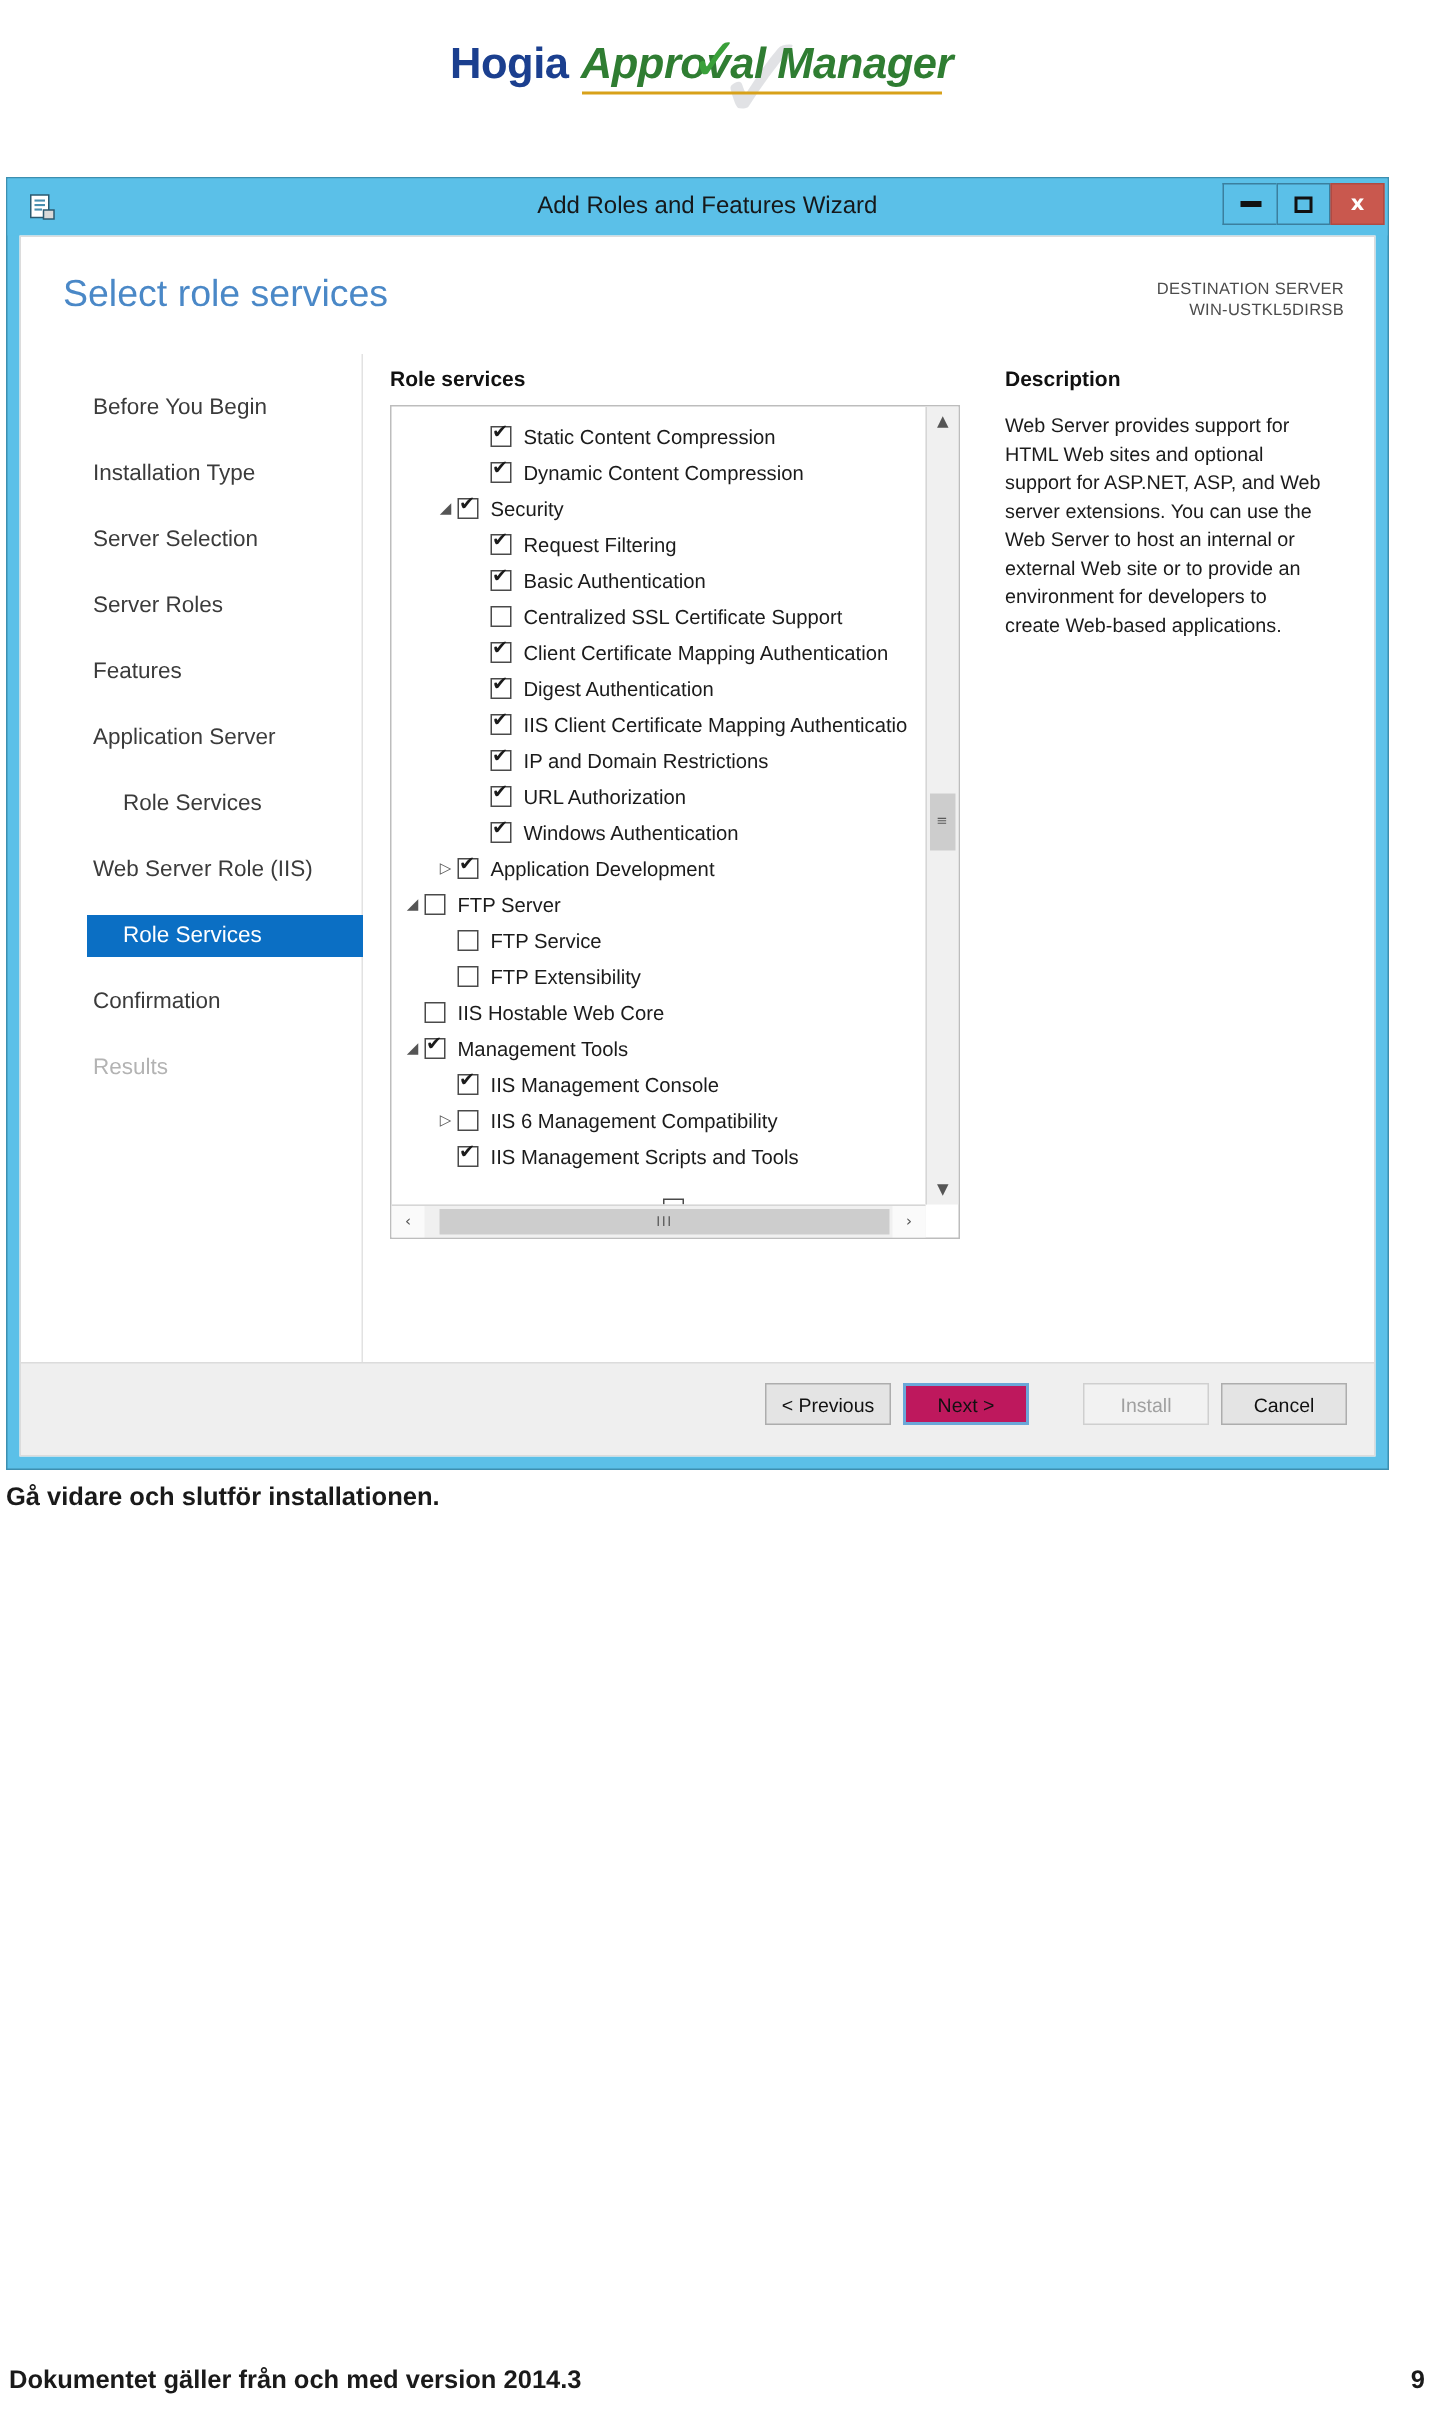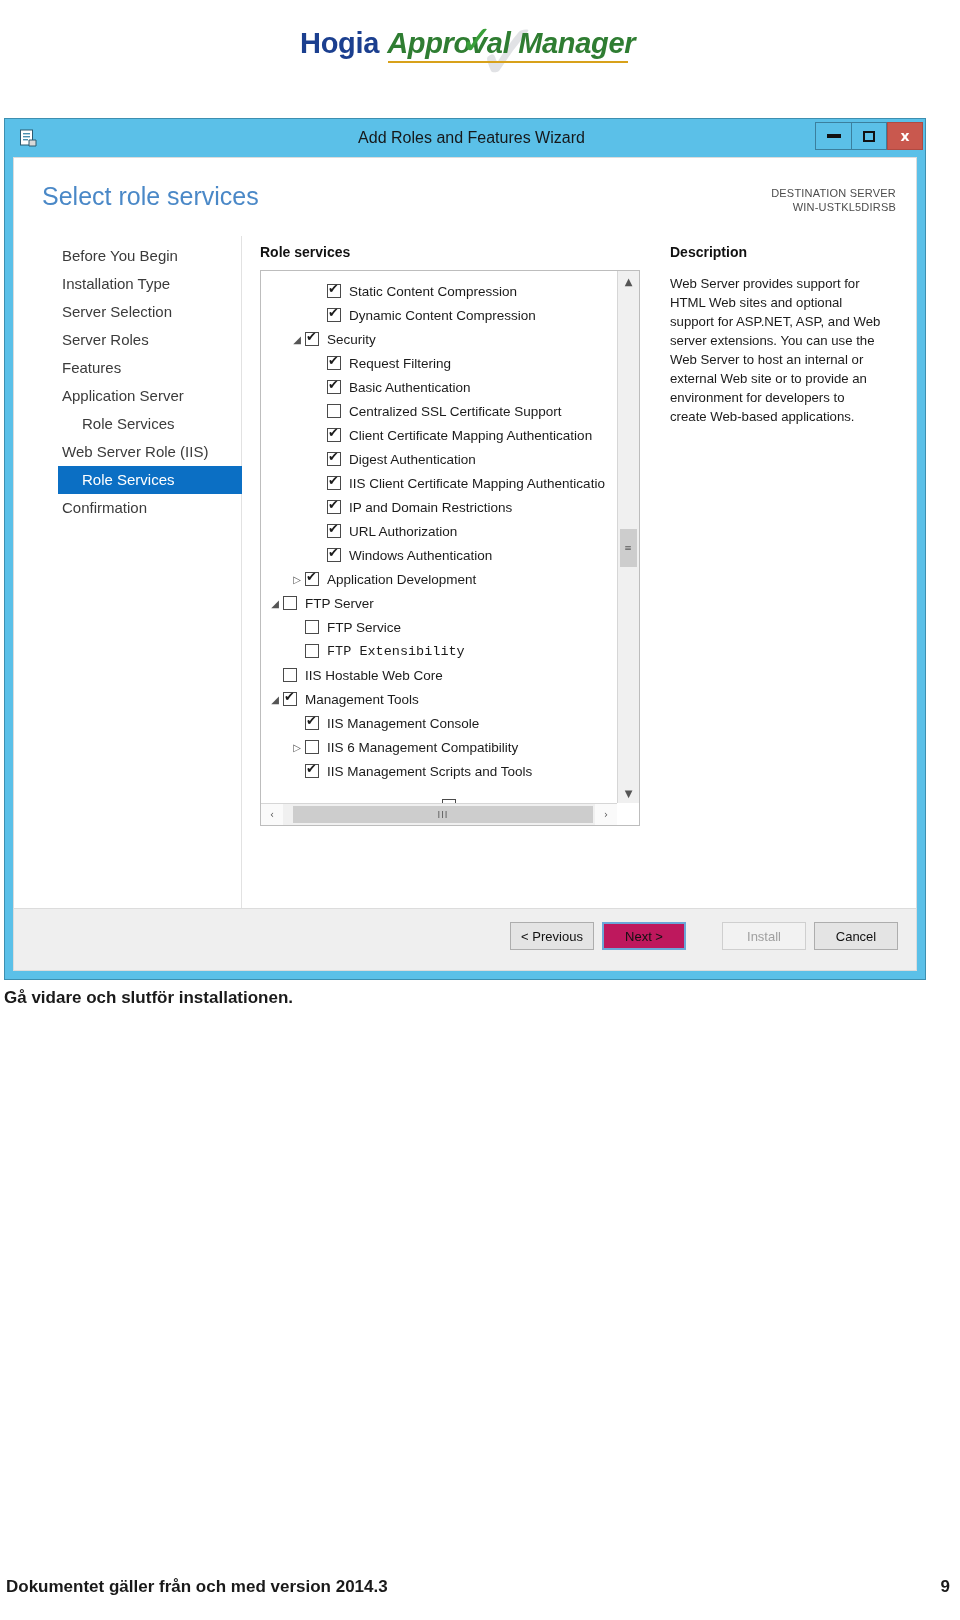--- a/index.html
+++ b/index.html
@@ -99,21 +99,21 @@
   .body-area {
     position:absolute; left:0; top:78px; right:0; bottom:62px;
     display:flex;
   }
   .navpane {
     width:228px; padding-top:6px; position:relative;
     border-right:1px solid #e2e2e2;
   }
   .nav-item {
     height:28px; line-height:28px;
-    padding-left:48px; font-size:15px; color:#3b3b3b;
+    padding-left:48px; font-size:15px; color:#3b3b3b;margin-top:16px;
   }
   .nav-item.sub { padding-left:68px; }
   .nav-item.selected {
     background:#0b6fc4; color:#ffffff; margin-left:44px;
     padding-left:24px; width:184px;
   }
   .nav-item.dim { color:#b3b3b3; }
 
   .content {
     flex:1; padding:8px 14px 0 18px; position:relative;
@@ -266,20 +266,21 @@
           <div class="nav-item"><span>Before You Begin</span></div>
           <div class="nav-item"><span>Installation Type</span></div>
           <div class="nav-item"><span>Server Selection</span></div>
           <div class="nav-item"><span>Server Roles</span></div>
           <div class="nav-item"><span>Features</span></div>
           <div class="nav-item"><span>Application Server</span></div>
           <div class="nav-item sub"><span>Role Services</span></div>
           <div class="nav-item"><span>Web Server Role (IIS)</span></div>
           <div class="nav-item sub selected"><span>Role Services</span></div>
           <div class="nav-item"><span>Confirmation</span></div>
+          <div class="nav-item dim"><span>Results</span></div>
         </div>
 
       <div class="content">
 
         <div class="cols">
           <div class="col-left">
             <div class="sec-label">Role services</div>
 
             <div class="treebox">
               <div class="treelist">
@@ -351,21 +352,21 @@
                   <div class="trow" style="padding-left: 6px;">
                     <span class="expander">◢</span>
                     <span class="cb"></span>
                     <span>FTP Server</span>
                   </div>
                   <div class="trow" style="padding-left: 28px;">
                     <span class="expander"></span>
                     <span class="cb"></span>
                     <span>FTP Service</span>
                   </div>
-                  <div class="trow" style="padding-left: 28px; font-family: Liberation Mono, monospace;">
+                  <div class="trow" style="padding-left: 28px;">
                     <span class="expander"></span>
                     <span class="cb"></span>
                     <span>FTP Extensibility</span>
                   </div>
                   <div class="trow" style="padding-left: 6px;">
                     <span class="expander"></span>
                     <span class="cb"></span>
                     <span>IIS Hostable Web Core</span>
                   </div>
                   <div class="trow" style="padding-left: 6px;">

